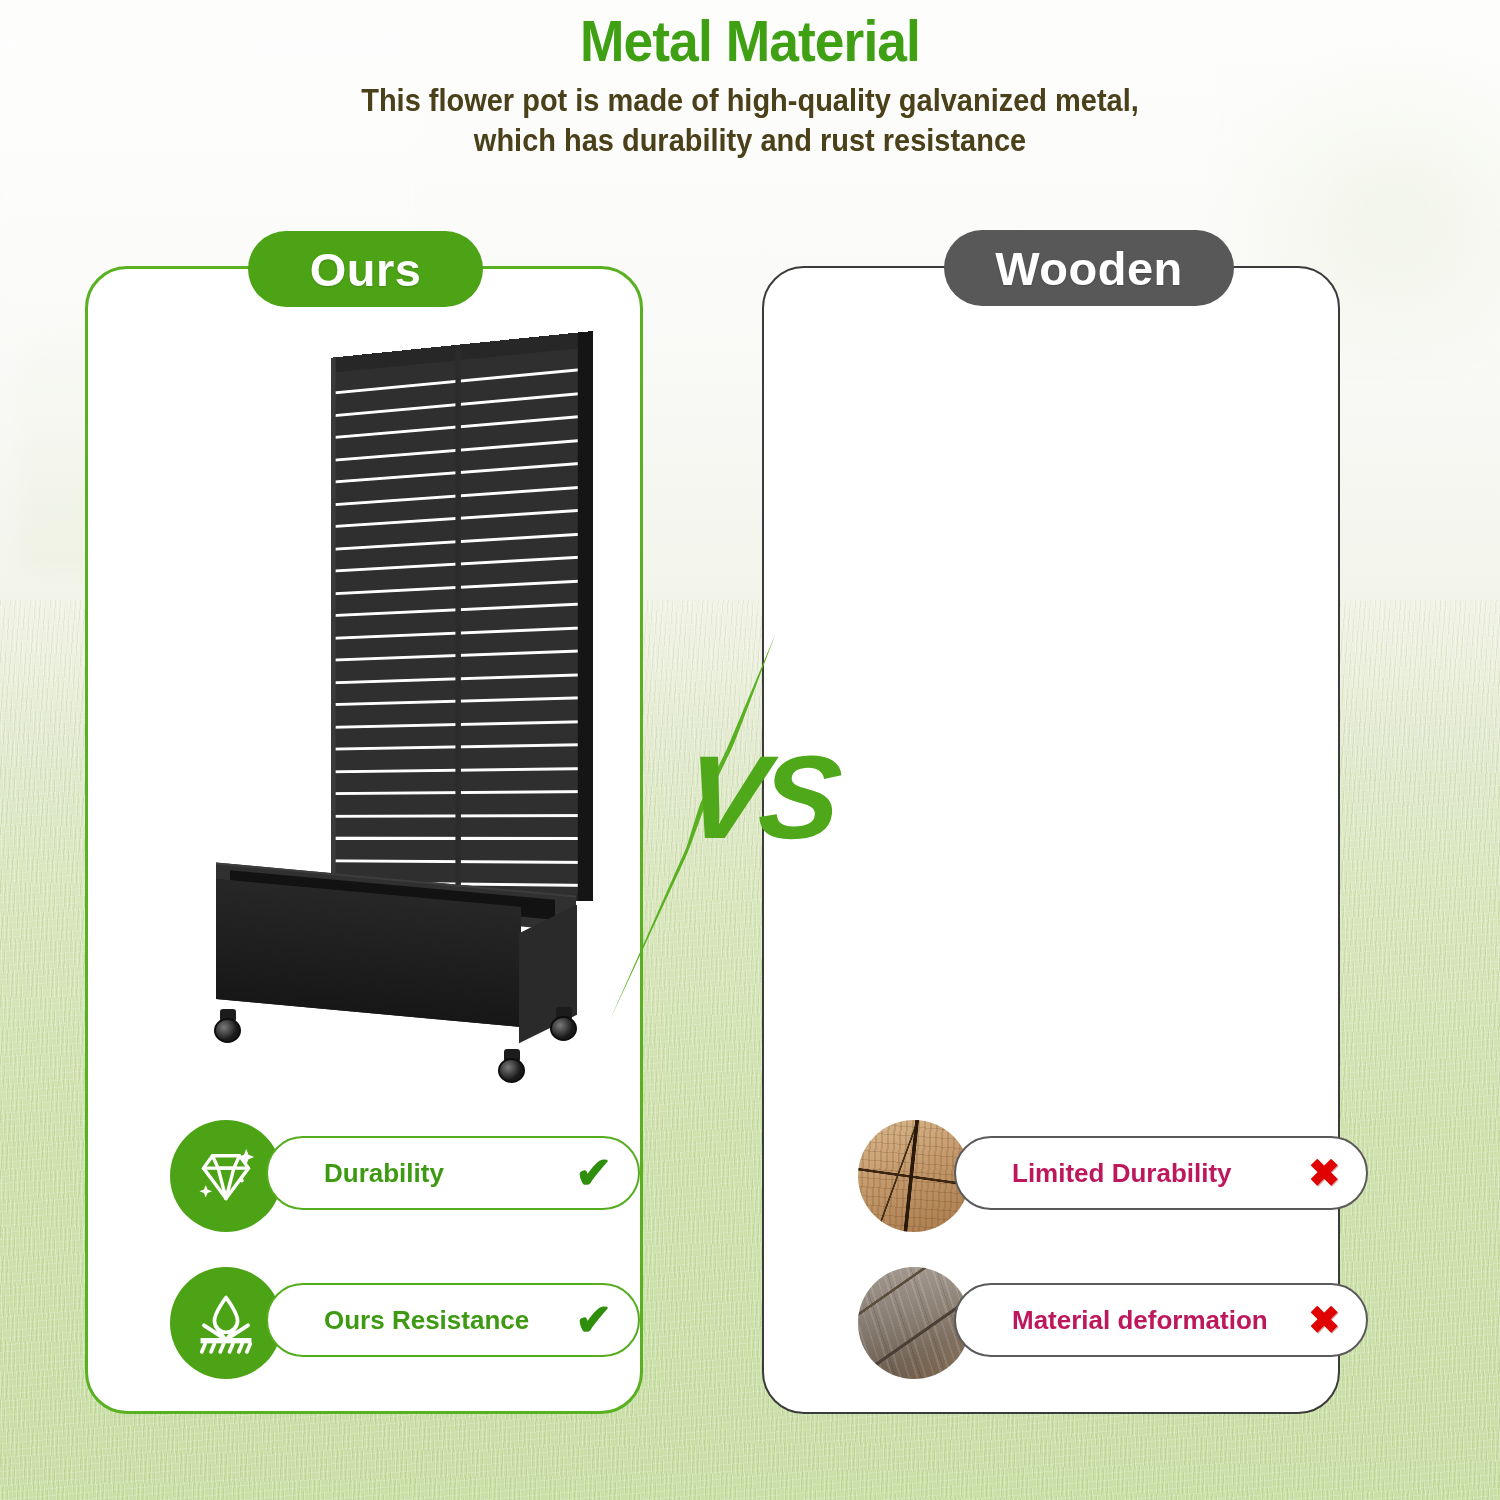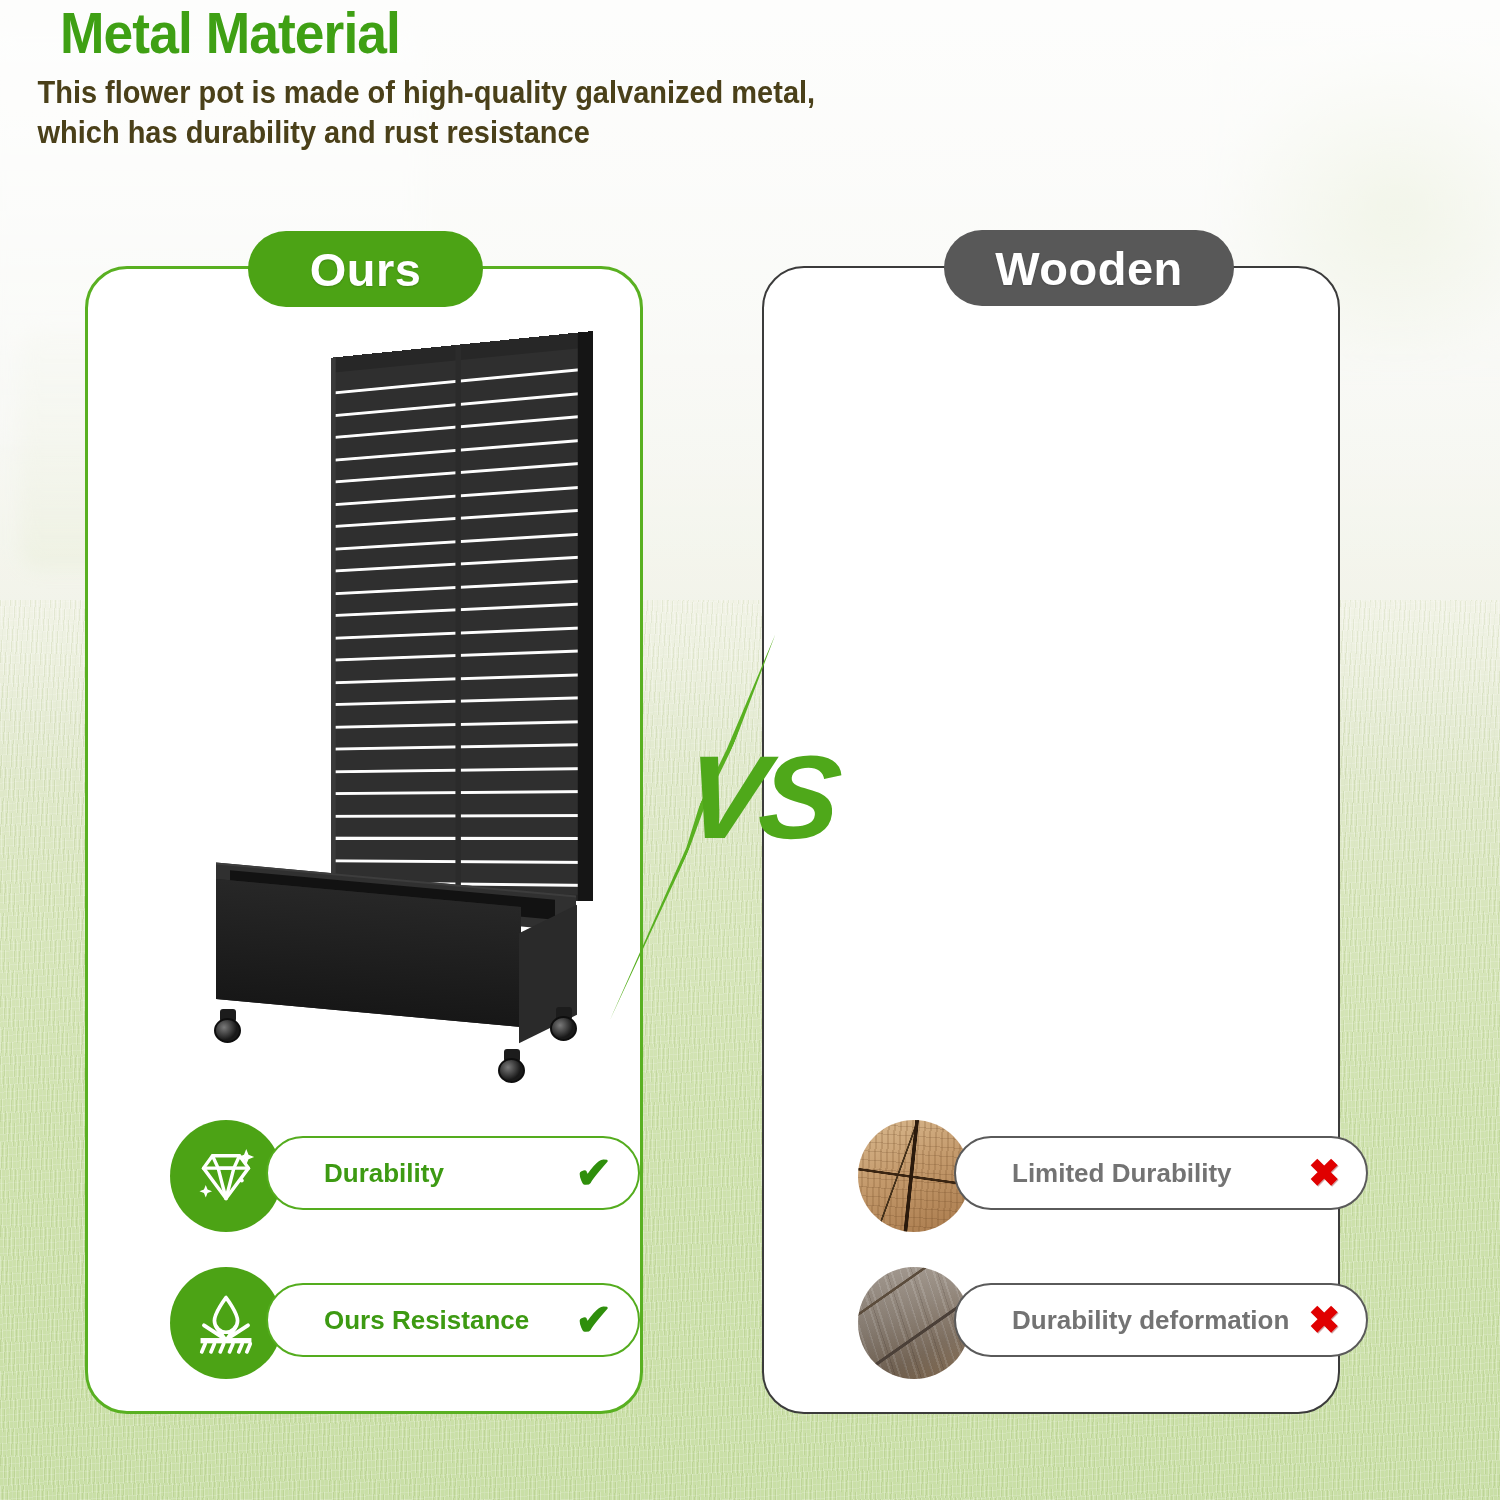--- a/index.html
+++ b/index.html
@@ -44,21 +44,21 @@
     position:absolute;right:-40px;top:40px;width:320px;height:330px;
     background:radial-gradient(ellipse at 55% 50%,rgba(200,214,160,.55),rgba(238,241,228,.15) 70%);
     filter:blur(14px);
   }
   .bg-haze{
     position:absolute;left:0;top:0;width:100%;height:52%;
     background:linear-gradient(180deg,rgba(255,255,255,.80) 0%,rgba(255,255,255,.55) 40%,rgba(255,255,255,0) 100%);
   }
 
   
-  .header{position:absolute;z-index:5;left:0;right:0;top:2px;}
+  .header{position:absolute;z-index:5;left:0;right:0;top:10px;text-align:center;}
   .title{
     font-size:58px;font-weight:bold;letter-spacing:-1px;
     color:#3FA014;line-height:1.06;
     font-family:"Liberation Sans",sans-serif;
     transform:scaleX(.92);
   }
   .subtitle{
     margin-top:10px;font-size:30.5px;font-weight:bold;color:#4a4019;
     line-height:1.30;transform:scaleX(.95);
   }
@@ -158,21 +158,21 @@
     position:absolute;left:96px;top:16px;right:0;height:74px;
     background:#fff;border-radius:40px;box-sizing:border-box;
     display:flex;align-items:center;
   }
   .fpill.green{border:2.5px solid #54AC1E;}
   .fpill.gray{border:2.5px solid #5a5a5a;}
   .flabel{
     margin-left:56px;font-size:26px;font-weight:bold;white-space:nowrap;
   }
   .fpill.green .flabel{color:#3D9A12;}
-  .fpill.gray .flabel{color:#737373;}
+  .fpill.gray .flabel{color:#be185d;}
   .fmark{
     position:absolute;right:26px;top:50%;transform:translateY(-50%);
     font-size:40px;font-weight:bold;line-height:1;
   }
   .fmark.ok{color:#2F8F0C;font-size:44px;}
   .fmark.no{color:#E00000;font-size:38px;text-shadow:1px 1px 0 rgba(120,0,0,.35);}
   .ficon{
     position:absolute;left:0;top:0;width:112px;height:112px;border-radius:50%;
     overflow:hidden;
   }
@@ -324,17 +324,17 @@
     <div class="ficon woodc1"></div>
     <div class="fpill gray">
       <span class="flabel">Limited Durability</span>
       <span class="fmark no">✖</span>
     </div>
   </div>
 
   <div class="frow">
     <div class="ficon woodc2"></div>
     <div class="fpill gray">
-      <span class="flabel">Durability deformation</span>
+      <span class="flabel">Material deformation</span>
       <span class="fmark no">✖</span>
     </div>
   </div>
 </div>
 
 </body></html>

